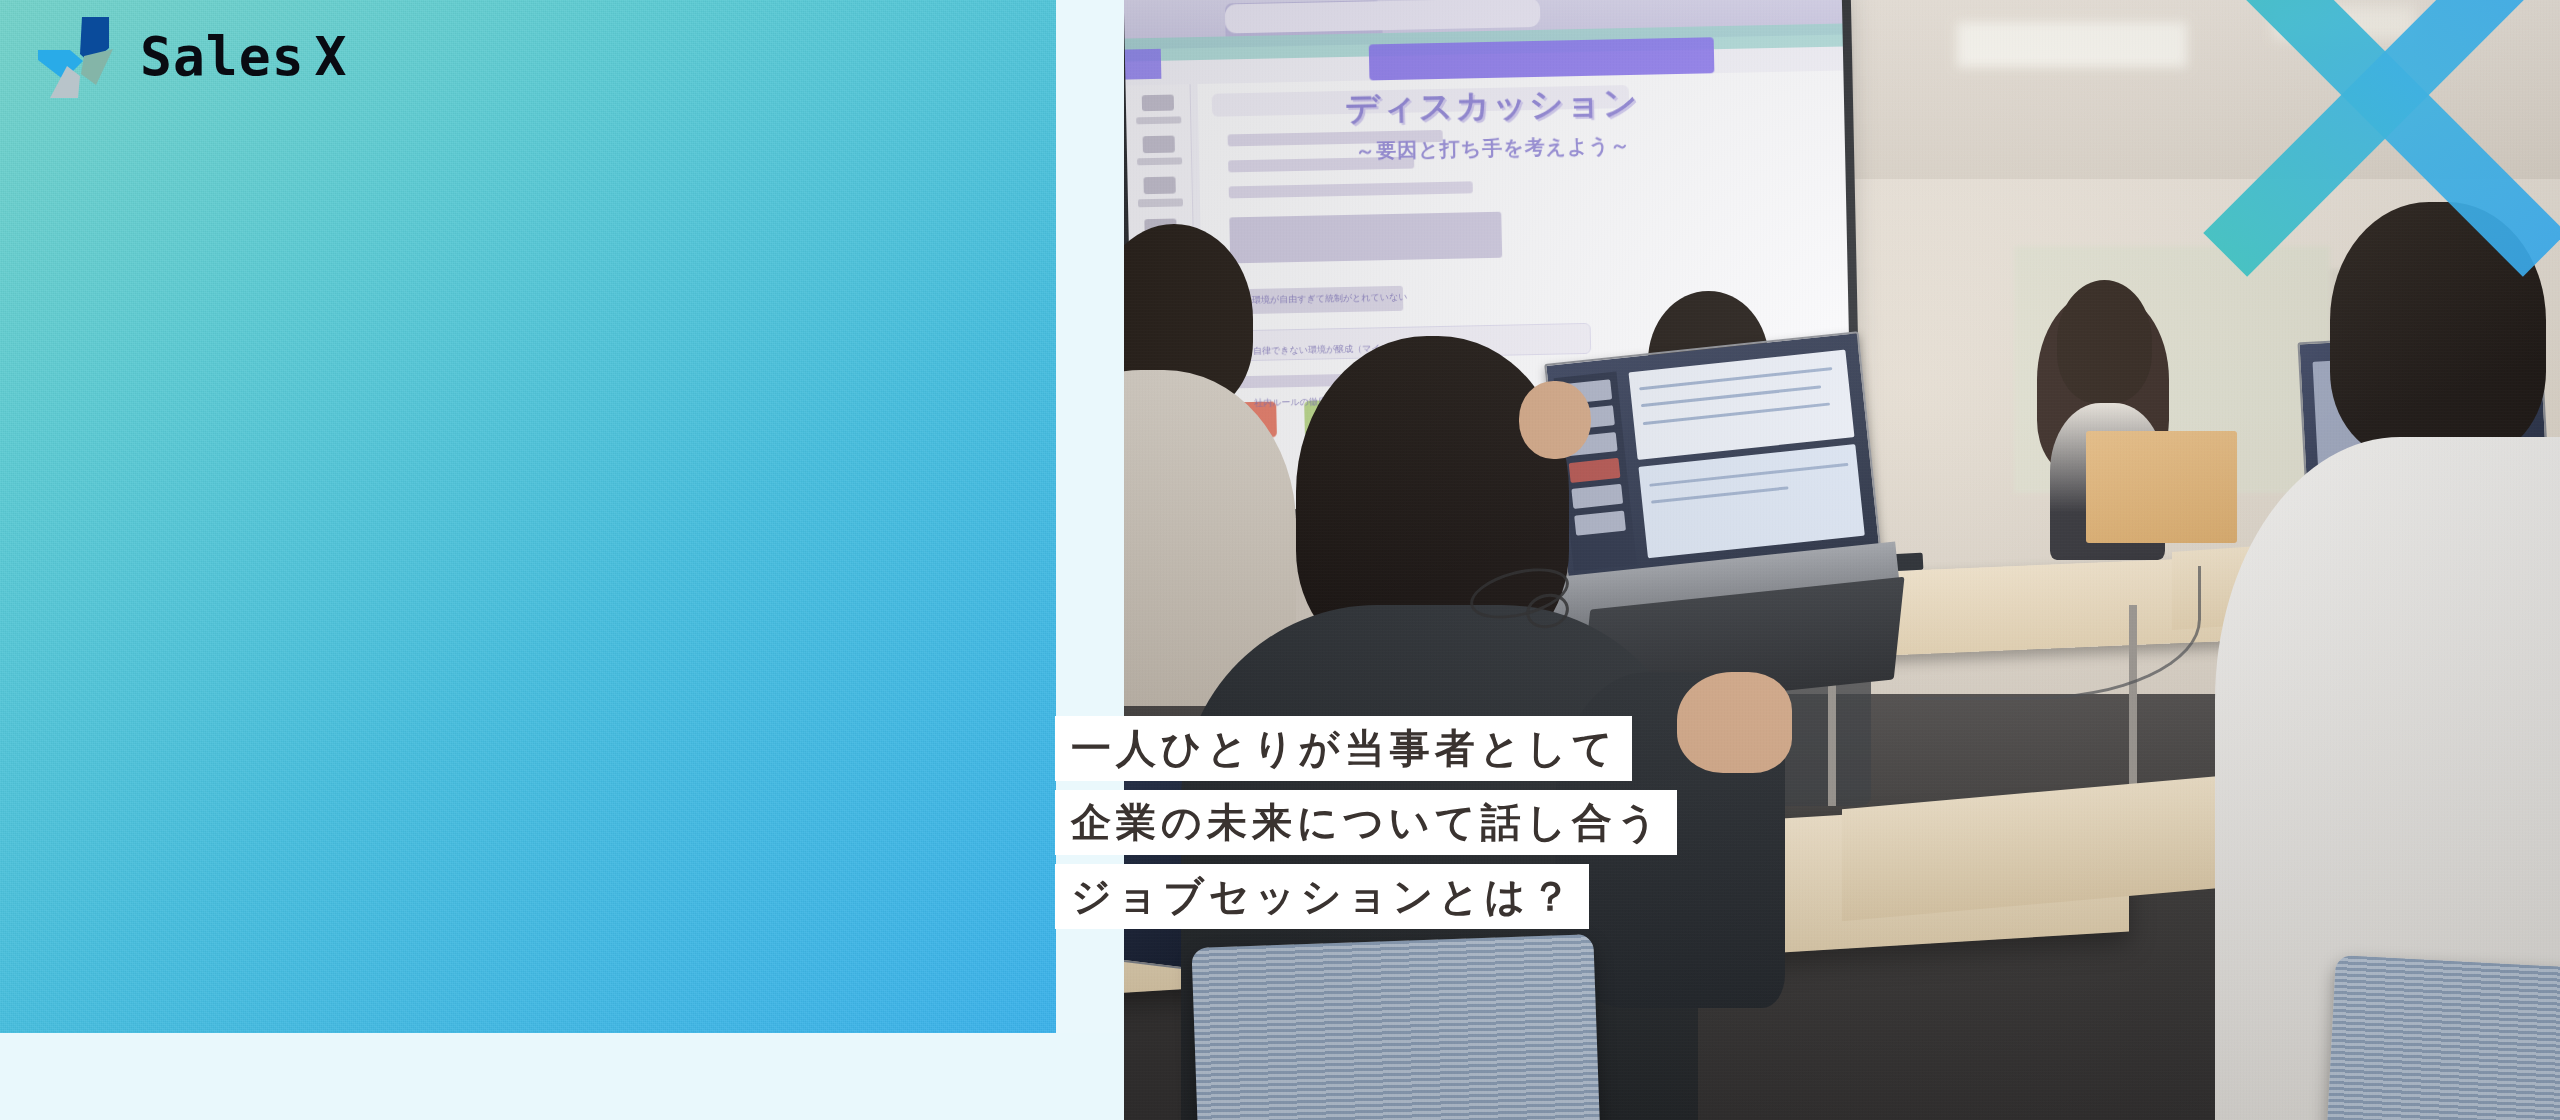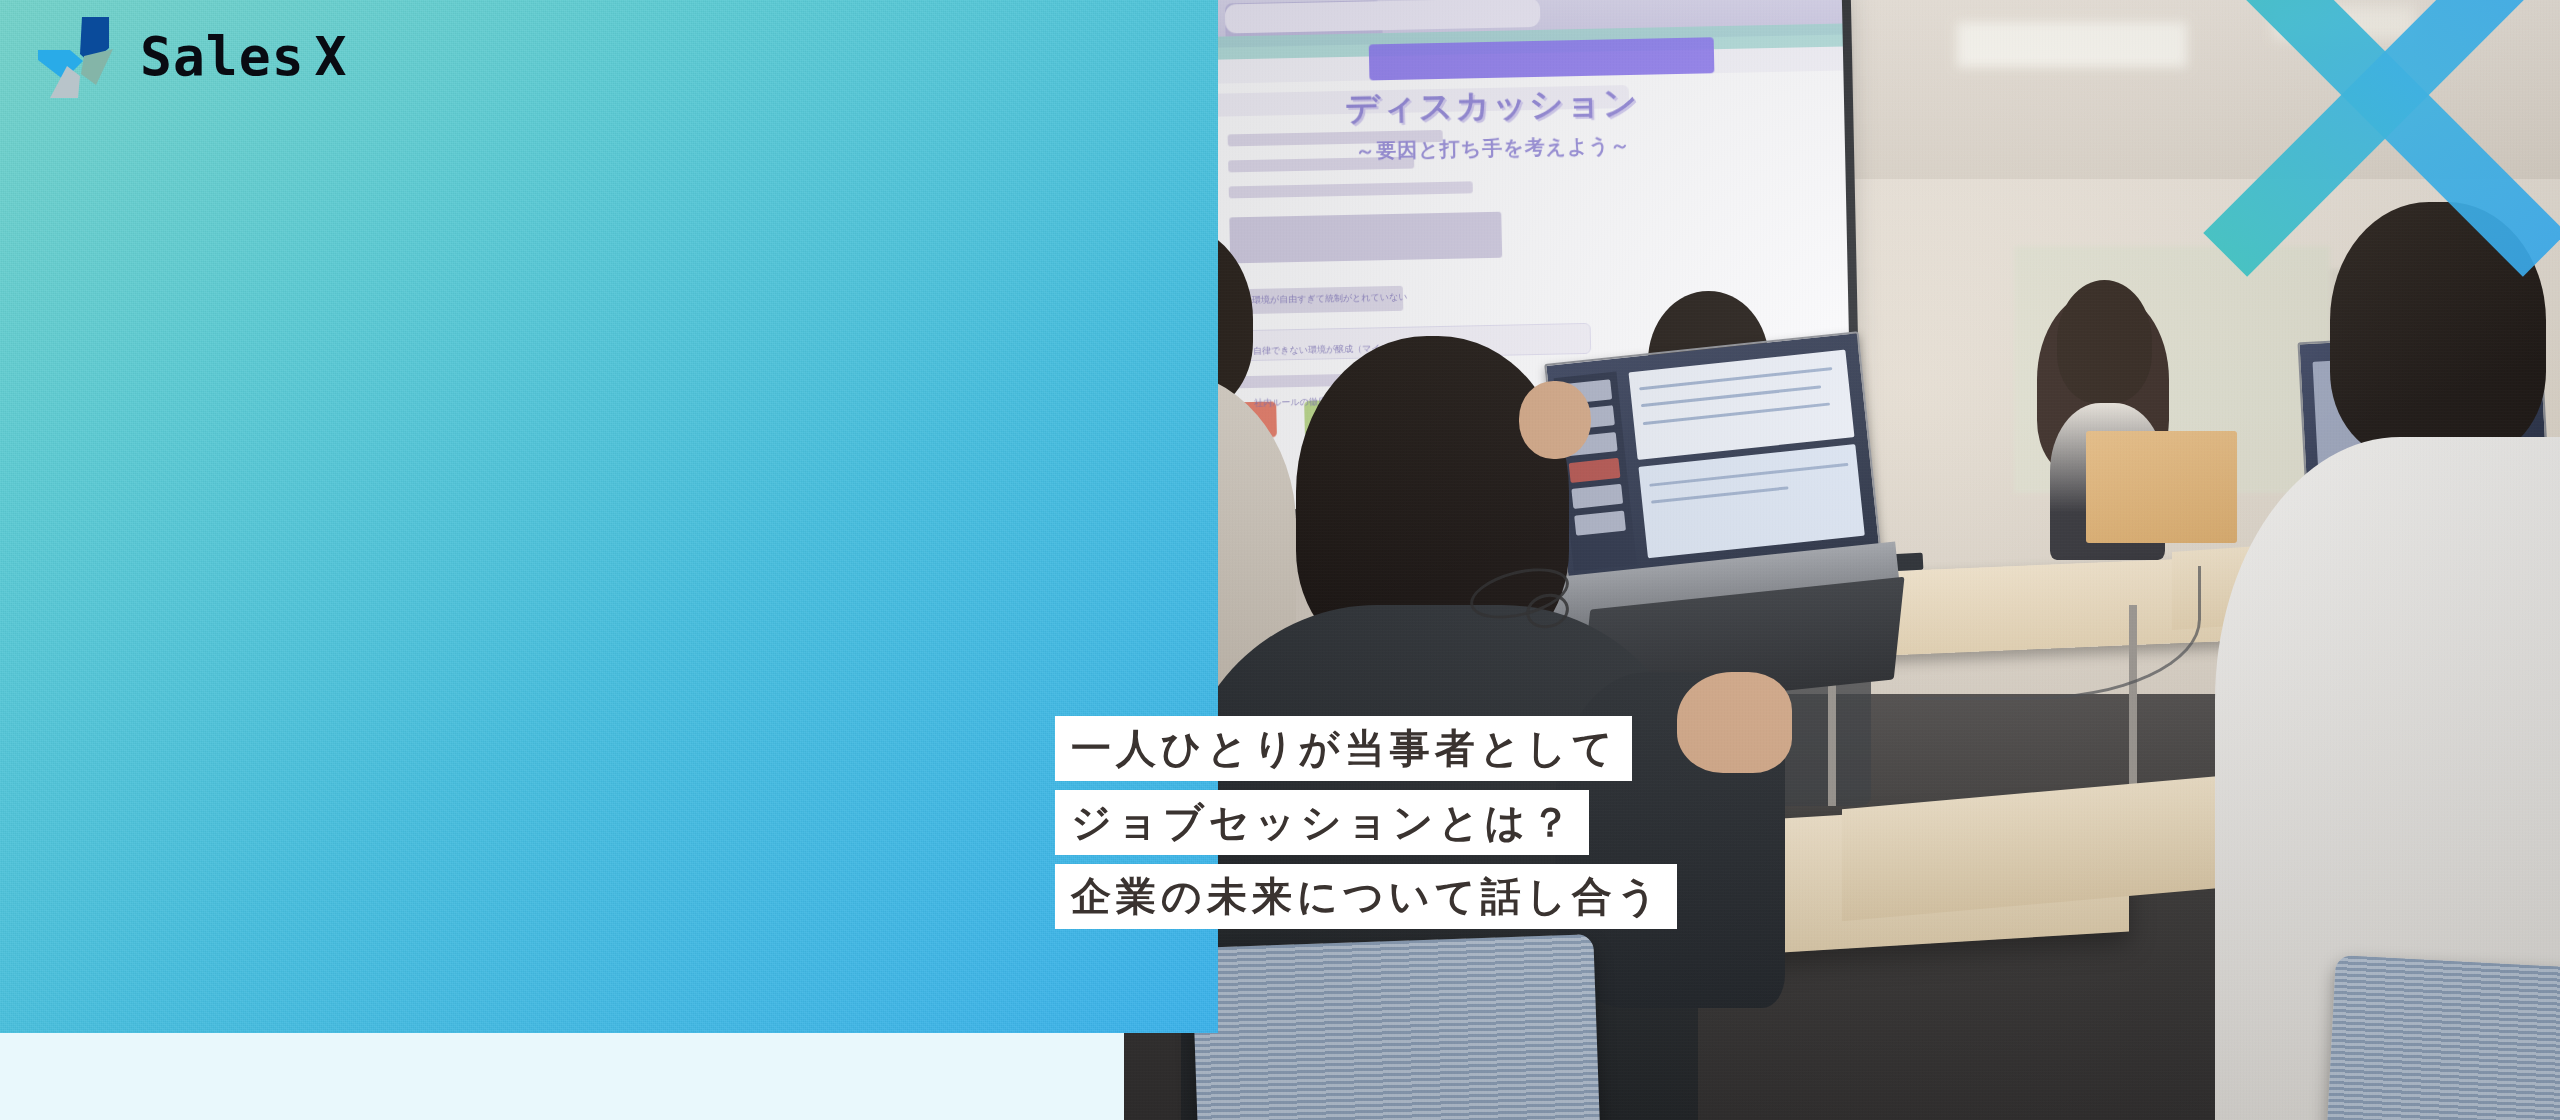--- a/index.html
+++ b/index.html
@@ -199,21 +199,21 @@
   
   .xmark { position:absolute; right:-40px; top:-120px; width:430px; height:430px; pointer-events:none; }
   .xbar { position:absolute; left:50%; top:50%; width:452px; height:62px;
     margin-left:-226px; margin-top:-31px; opacity:.93;
     background:linear-gradient(90deg,#3ec0c2 0%,#3fb1e0 55%,#3aa7e6 100%); }
   .xbar.a { transform:rotate(45deg); }
   .xbar.b { transform:rotate(-45deg); }
 
   
   .panel {
-    position:absolute; left:0; top:0; width:1218px; height:1033px;
+    position:absolute; left:0; top:0; width:1056px; height:1033px;
     background:linear-gradient(145deg,#73d2c9 0%, #5ccbd3 26%, #46bede 58%, #3bb2ea 100%);
     overflow:hidden;
   }
   .panel-noise { position:absolute; inset:0; opacity:.55; pointer-events:none;
     background-image:
       repeating-linear-gradient(0deg, rgba(255,255,255,.055) 0 1px, rgba(0,0,0,.035) 1px 2px),
       repeating-linear-gradient(90deg, rgba(255,255,255,.05) 0 1px, rgba(0,0,0,.03) 1px 2px),
       repeating-linear-gradient(37deg, rgba(255,255,255,.035) 0 2px, transparent 2px 5px);
   }
   .lowband { position:absolute; left:0; top:1033px; width:1124px; height:87px; background:#e9f8fc; }
@@ -399,17 +399,17 @@
       </div>
     </div>
 
     <div class="headline"><br></div>
   </div>
 
   <div class="lowband"></div>
 
   <div class="caption">
     <div class="cap-line">一人ひとりが当事者として</div>
+    <div class="cap-line">企業の未来について話し合う</div>
     <div class="cap-line">ジョブセッションとは？</div>
-    <div class="cap-line">企業の未来について話し合う</div>
   </div>
 
 </div>
 
 </body></html>

